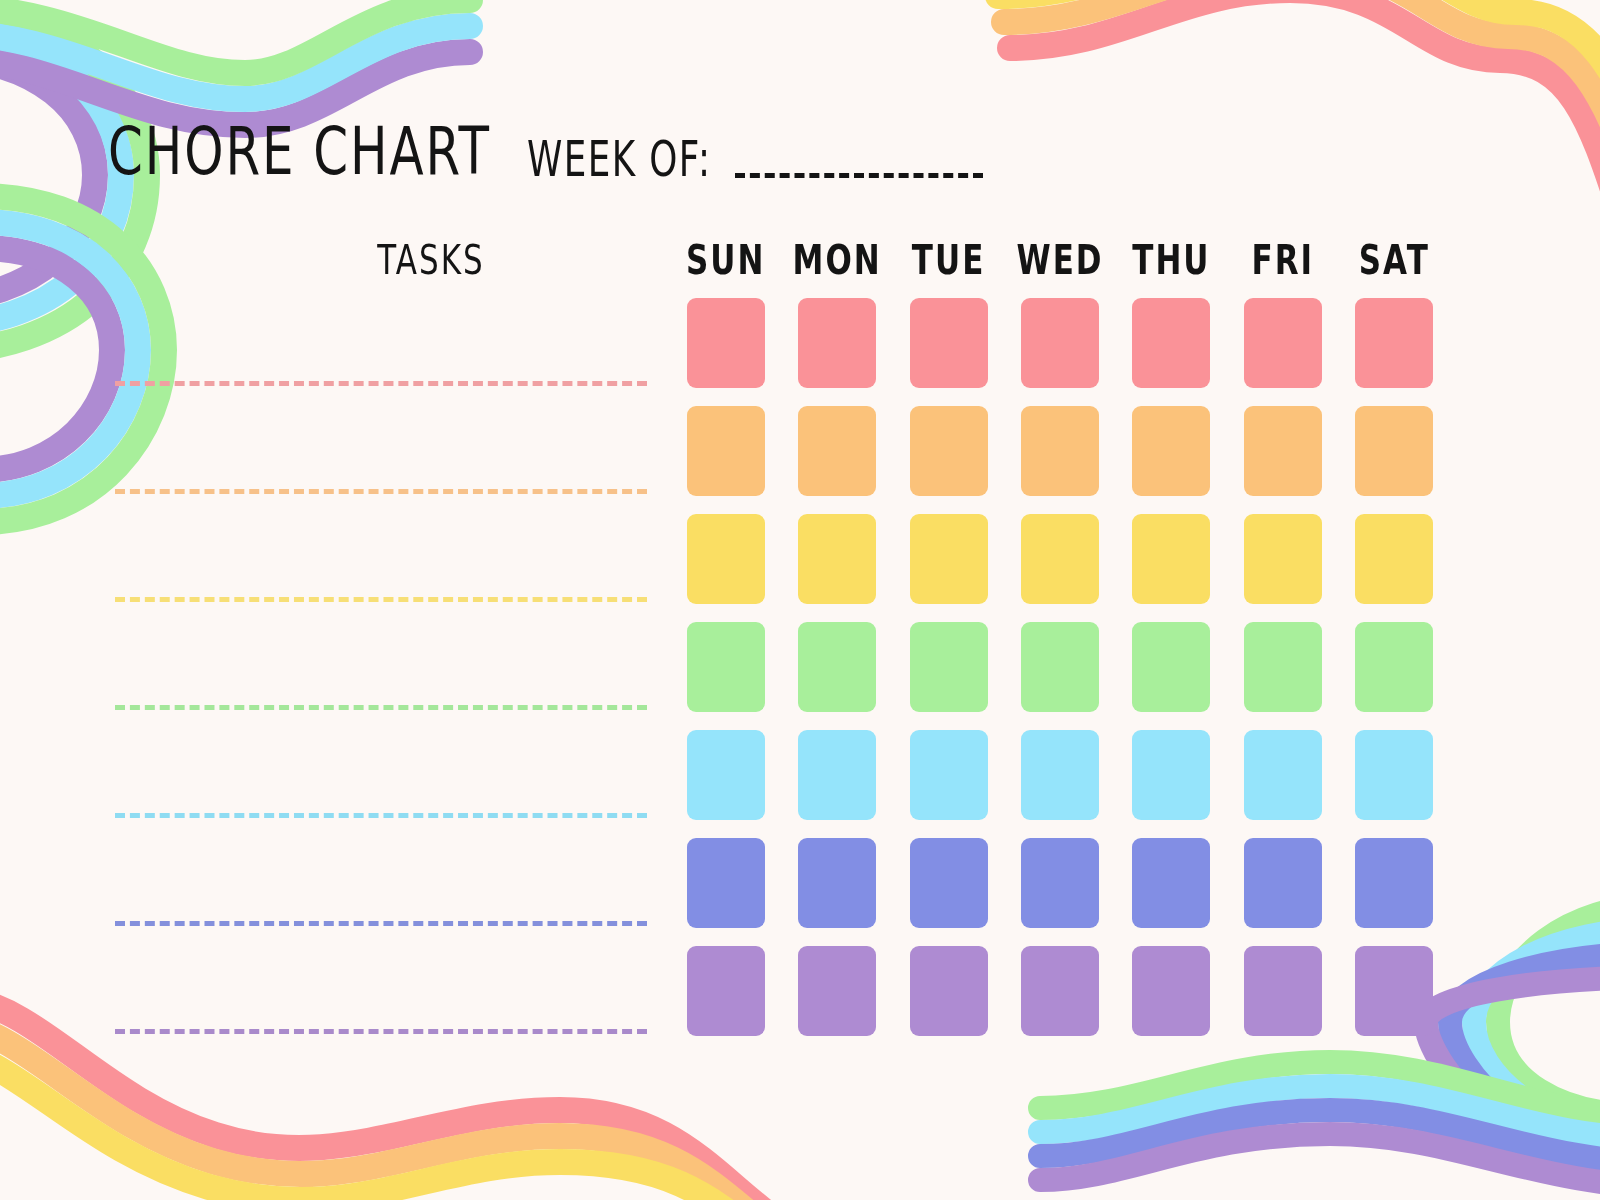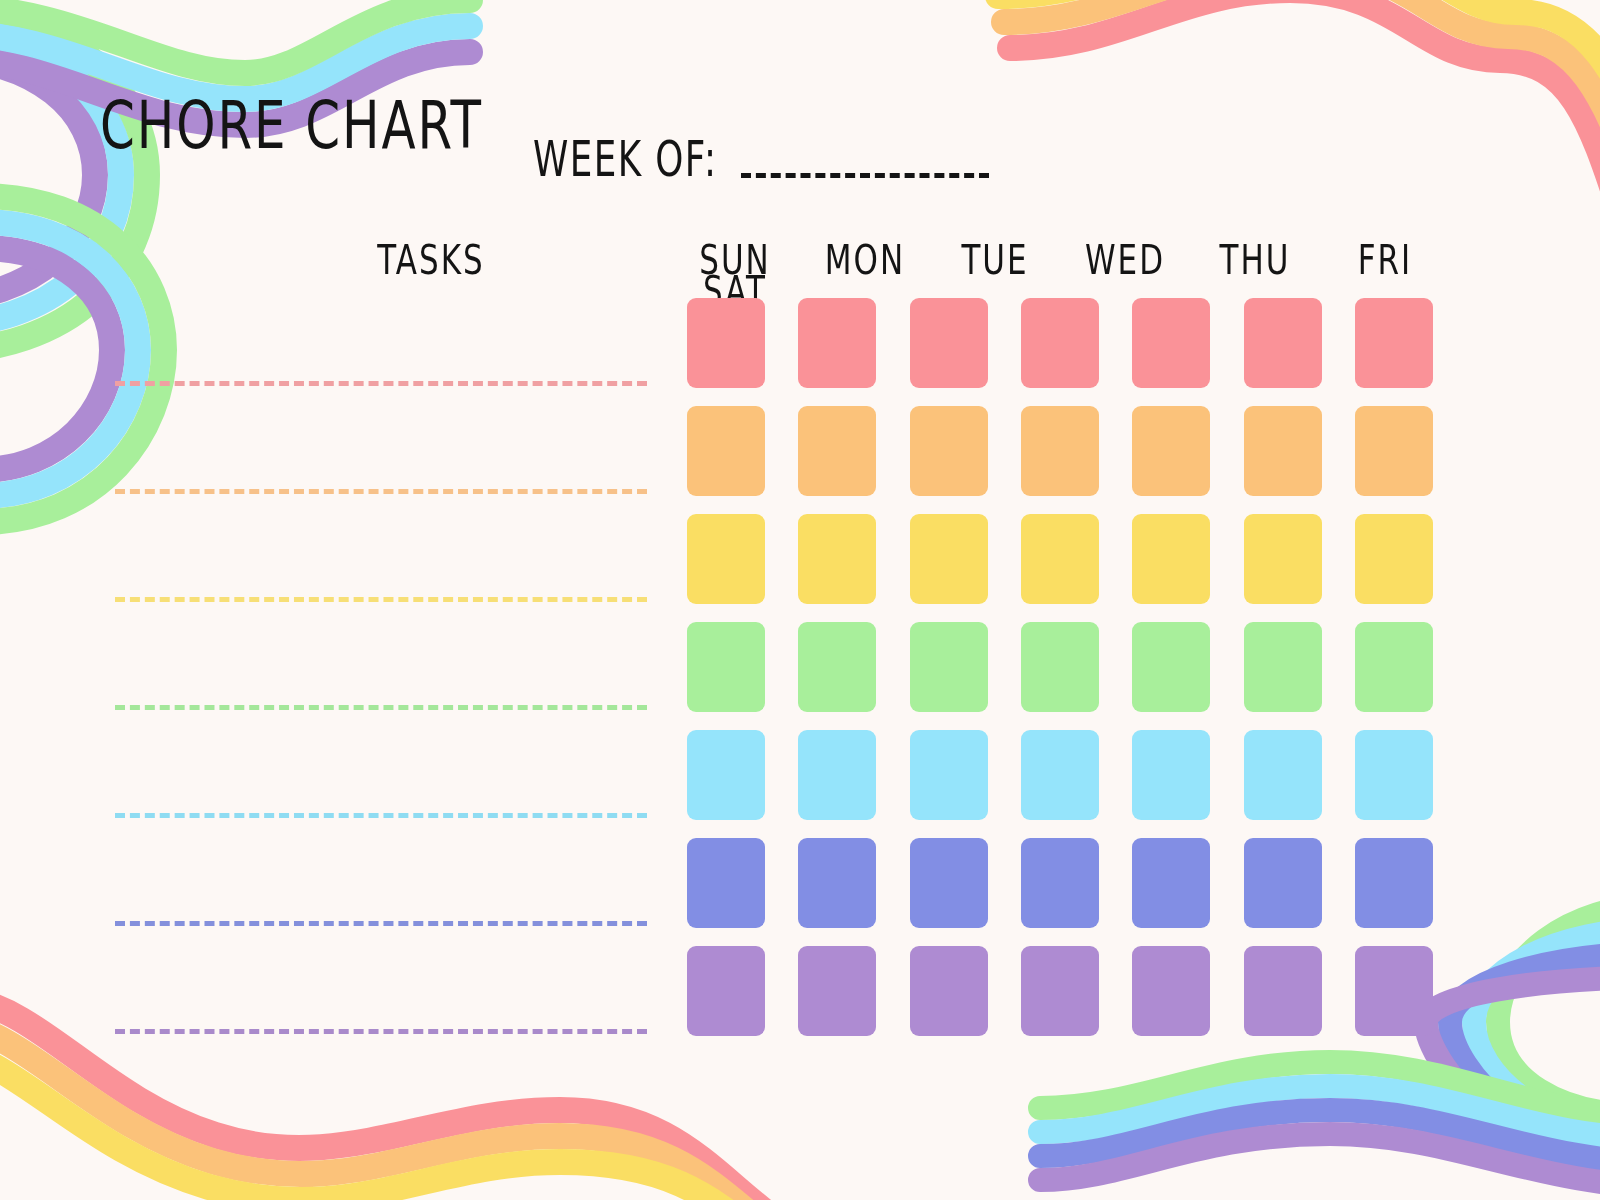--- a/index.html
+++ b/index.html
@@ -25,25 +25,26 @@
     position: absolute;
     inset: 0;
     width: 1600px;
     height: 1200px;
     pointer-events: none;
   }
 
   
   .header {
     position: absolute;
-    left: 100px;
+    left: 108px;
     top: 112px;
     width: 1360px;
     height: 72px;
     display: flex;
+    align-items: flex-end;
   }
 
   .chart-title {
     font-family: "DejaVu Sans", sans-serif;
     font-size: 52px;
     font-weight: 400;
     letter-spacing: 2px;
     color: #141414;
     line-height: 1;
     white-space: nowrap;
@@ -69,21 +70,21 @@
 
   .field-rule {
     height: 0;
     border-bottom: 5px dashed #141414;
     margin-left: 12px;
     margin-bottom: 6px;
   }
 
   #name-field { margin-left: 44px; }
   #name-rule  { width: 330px; }
-  #weekof-field { margin-left: 34px; }
+  #weekof-field { margin-left: 20px; }
   #weekof-rule { width: 248px; }
 
   
   .tasks-heading {
     position: absolute;
     left: 336px;
     top: 240px;
     width: 190px;
     text-align: center;
     font-family: "DejaVu Sans", sans-serif;
@@ -94,21 +95,22 @@
     transform: scaleY(1.3);
     transform-origin: center top;
   }
 
   .day-heading-row {
     position: absolute;
     left: 670px;
     top: 240px;
     width: 780px;
     display: grid;
-    grid-template-columns: repeat(6, 1fr);
+    grid-template-columns: repeat(7, 1fr);
+    font-weight: bold;
   }
 
   .day-heading {
     text-align: center;
     font-family: "DejaVu Sans", sans-serif;
     font-size: 31px;
     letter-spacing: 2px;
     color: #141414;
     line-height: 1;
     transform: scaleY(1.3);

